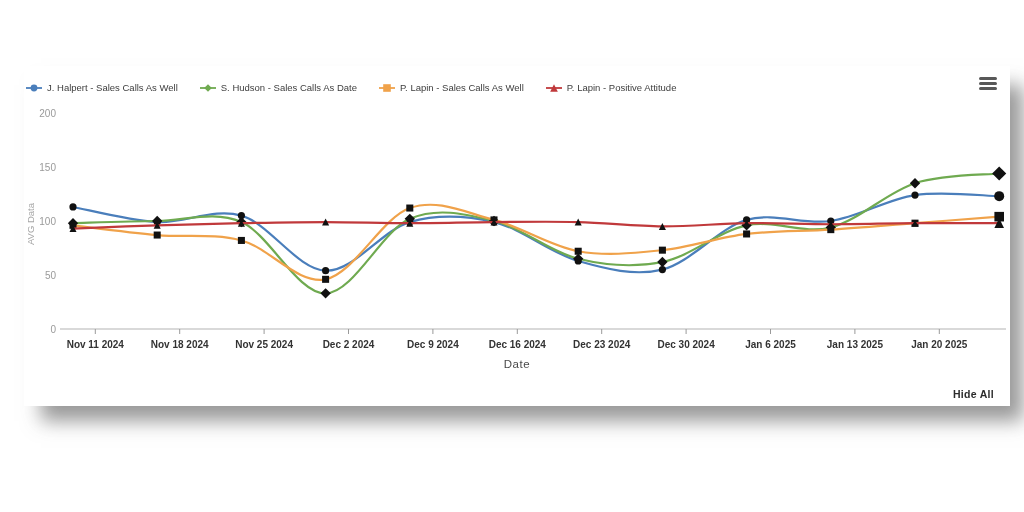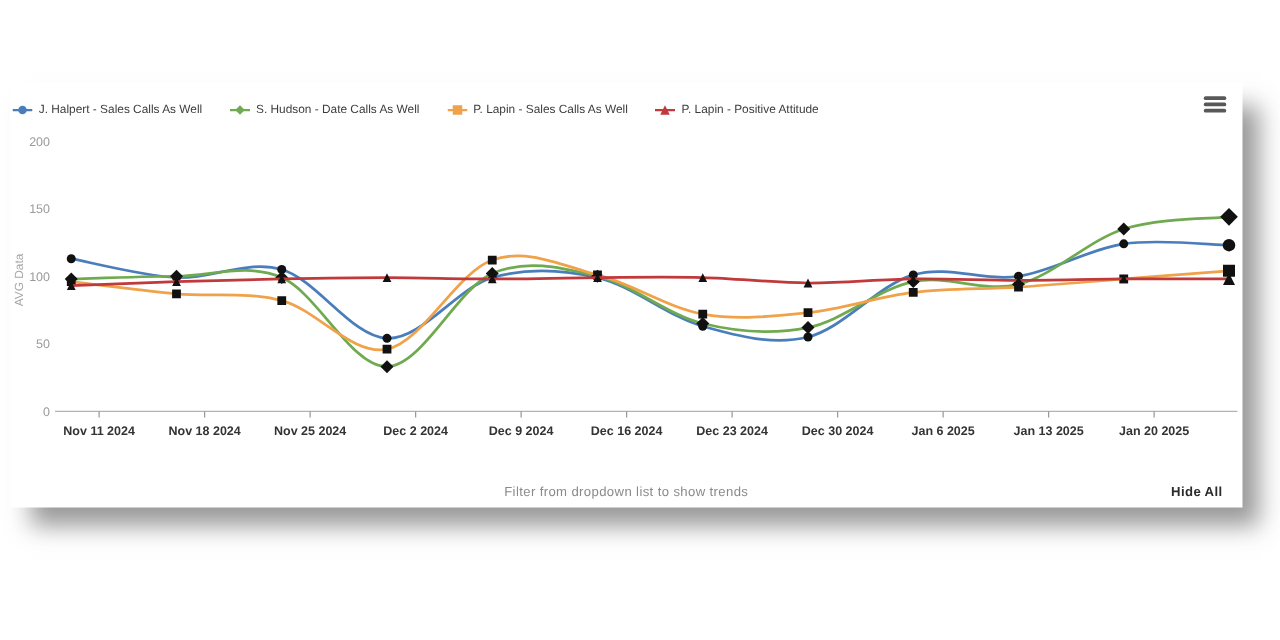--- a/index.html
+++ b/index.html
@@ -1,17 +1,17 @@
 <!DOCTYPE html>
 <html><head>
 <meta charset="utf-8">
 <style>
   html,body{margin:0;padding:0;background:#ffffff;width:1024px;height:512px;overflow:hidden;
     font-family:"Liberation Sans", sans-serif;}
-  .card{position:absolute;left:8px;top:66px;width:986px;height:340px;background:#ffffff;
+  .card{position:absolute;left:24px;top:66px;width:986px;height:340px;background:#ffffff;
     box-shadow:15px 17px 18px -2px rgba(70,70,70,0.55);}
   
   .legend{position:absolute;left:2px;top:16px;display:flex;align-items:center;}
   .legend-item{display:flex;align-items:center;margin-right:22px;cursor:pointer;}
   .legend-item svg{margin-right:5px;}
   .legend-label{font-size:9.5px;color:#3d3d3d;white-space:nowrap;}
   
   .menu{position:absolute;top:11px;right:13px;width:18px;cursor:pointer;}
   .menu .bar{height:2.6px;background:#585858;border-radius:1.5px;margin-bottom:2.6px;}
   .menu .bar:last-child{margin-bottom:0;}
@@ -36,21 +36,21 @@
           <line x1="0" y1="5" x2="16" y2="5" stroke="#4a7ebb" stroke-width="1.8"></line>
           <circle cx="8" cy="5" r="3.4" fill="#4a7ebb"></circle>
         </svg>
         <span class="legend-label">J. Halpert - Sales Calls As Well</span>
       </div>
       <div class="legend-item">
         <svg width="16" height="10" viewBox="0 0 16 10">
           <line x1="0" y1="5" x2="16" y2="5" stroke="#6faa50" stroke-width="1.8"></line>
           <path d="M 8,1.2000000000000002 L 11.8,5 L 8,8.8 L 4.2,5 Z" fill="#6faa50"></path>
         </svg>
-        <span class="legend-label">S. Hudson - Date Calls As Well</span>
+        <span class="legend-label">S. Hudson - Sales Calls As Date</span>
       </div>
       <div class="legend-item">
         <svg width="16" height="10" viewBox="0 0 16 10">
           <line x1="0" y1="5" x2="16" y2="5" stroke="#f0a24a" stroke-width="1.8"></line>
           <path d="M 4.2,1.2000000000000002 H 11.8 V 8.8 H 4.2 Z" fill="#f0a24a"></path>
         </svg>
         <span class="legend-label">P. Lapin - Sales Calls As Well</span>
       </div>
       <div class="legend-item">
         <svg width="16" height="10" viewBox="0 0 16 10">
@@ -143,15 +143,15 @@
         <path d="M 385.8,113.64 L 389.32,120.67999999999999 L 382.28000000000003,120.67999999999999 Z" fill="#111111"></path>
         <path d="M 470,112.56 L 473.52,119.6 L 466.48,119.6 Z" fill="#111111"></path>
         <path d="M 554.2,112.56 L 557.72,119.6 L 550.6800000000001,119.6 Z" fill="#111111"></path>
         <path d="M 638.4,116.88 L 641.92,123.91999999999999 L 634.88,123.91999999999999 Z" fill="#111111"></path>
         <path d="M 722.6,113.64 L 726.12,120.67999999999999 L 719.08,120.67999999999999 Z" fill="#111111"></path>
         <path d="M 806.8000000000001,114.72 L 810.32,121.75999999999999 L 803.2800000000001,121.75999999999999 Z" fill="#111111"></path>
         <path d="M 891,113.64 L 894.52,120.67999999999999 L 887.48,120.67999999999999 Z" fill="#111111"></path>
         <path d="M 975.2,112.36 L 980,121.96 L 970.4000000000001,121.96 Z" fill="#111111"></path>
       </svg>
   </div>
-  <div class="footer-hint">Filter from dropdown list to show trends</div>
+  <div class="xlabel">Date</div>
   <div class="hide-all">Hide All</div>
 </div>
 
 </body></html>

